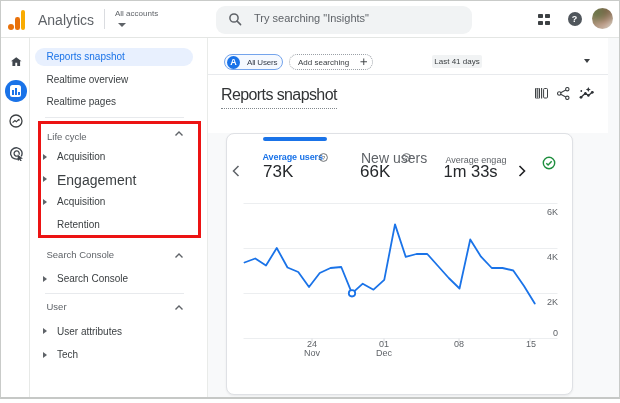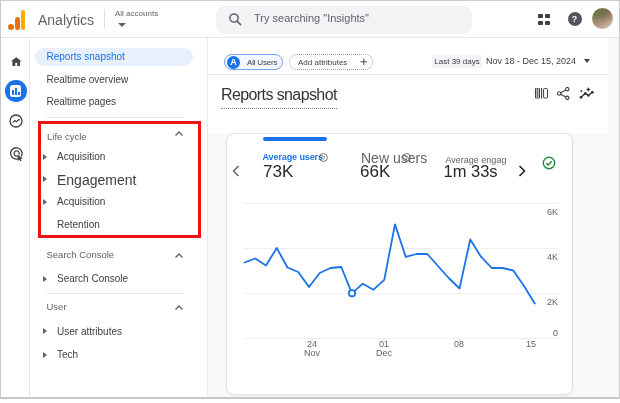--- a/index.html
+++ b/index.html
@@ -95,26 +95,25 @@
     </svg>
 <div class="abs" style="left:42px;top:327.1px;width:0;height:0;border-top:3.4px solid transparent;border-bottom:3.4px solid transparent;border-left:4.6px solid #5f6368"></div>
 <div class="abs" style="left:56px;top:324.5px;font-size:10px;color:#3c4043;line-height:12px">User attributes</div>
 <div class="abs" style="left:42px;top:350.6px;width:0;height:0;border-top:3.4px solid transparent;border-bottom:3.4px solid transparent;border-left:4.6px solid #5f6368"></div>
 <div class="abs" style="left:56px;top:348px;font-size:10px;color:#3c4043;line-height:12px">Tech</div>
 
 <div class="abs" style="left:223px;top:53px;width:59px;height:16px;background:#f5f9ff;border:1px solid #74a4ec;border-radius:8.5px"></div>
 <div class="abs" style="left:225.7px;top:54.5px;width:13.6px;height:13.6px;border-radius:50%;background:#1a73e8;color:#fff;font-size:9px;font-weight:bold;text-align:center;line-height:13.8px">A</div>
 <div class="abs" style="left:246px;top:56.5px;font-size:8px;font-weight:normal;color:#353c49;line-height:10px;letter-spacing:-0.2px">All Users</div>
 <div class="abs" style="left:288px;top:53px;width:84px;height:16px;border:1px dotted #9aa0a6;border-radius:8.5px;background:#fff"></div>
-<div class="abs" style="left:297px;top:57px;font-size:8px;color:#3c4043;line-height:9px">Add attributes</div>
+<div class="abs" style="left:297px;top:57px;font-size:8px;color:#3c4043;line-height:9px">Add searching</div>
 <svg class="abs" style="left:358.5px;top:57.2px" width="7.5" height="7.5" viewBox="0 0 8 8">
       <path d="M4 0.5v7M0.5 4h7" stroke="#3c4043" stroke-width="1"></path>
     </svg>
-<div class="abs" style="left:431px;top:53.5px;width:50px;height:13px;background:#f1f3f4;border-radius:2px;font-size:8px;color:#3c4043;text-align:center;line-height:13px">Last 39 days</div>
-<div class="abs" style="left:485px;top:53.5px;font-size:9px;color:#3c4043;line-height:13px">Nov 18 - Dec 15, 2024</div>
+<div class="abs" style="left:431px;top:53.5px;width:50px;height:13px;background:#f1f3f4;border-radius:2px;font-size:8px;color:#3c4043;text-align:center;line-height:13px">Last 41 days</div>
 <div class="abs" style="left:583px;top:58px;width:0;height:0;border-left:3.5px solid transparent;border-right:3.5px solid transparent;border-top:4px solid #3c4043"></div>
 <div class="abs" style="left:207px;top:73px;width:400px;height:1px;background:#e8eaed"></div>
 
 <div class="abs" style="left:220px;top:83.5px;font-size:16px;letter-spacing:-0.6px;color:#313335;line-height:20px;border-bottom:1px dotted #80868b;padding-bottom:3px">Reports snapshot</div>
 
 <svg class="abs" style="left:534px;top:87px" width="13" height="11" viewBox="0 0 13 11">
 <rect x="0" y="0" width="5" height="10.5" rx="1" fill="#3c4043"></rect>
 <line x1="1.7" y1="0.3" x2="1.7" y2="10.2" stroke="#fff" stroke-width="0.8"></line>
 <line x1="3.4" y1="0.3" x2="3.4" y2="10.2" stroke="#fff" stroke-width="0.8"></line>
 <line x1="6.6" y1="0" x2="6.6" y2="10.5" stroke="#3c4043" stroke-width="1.1"></line>

